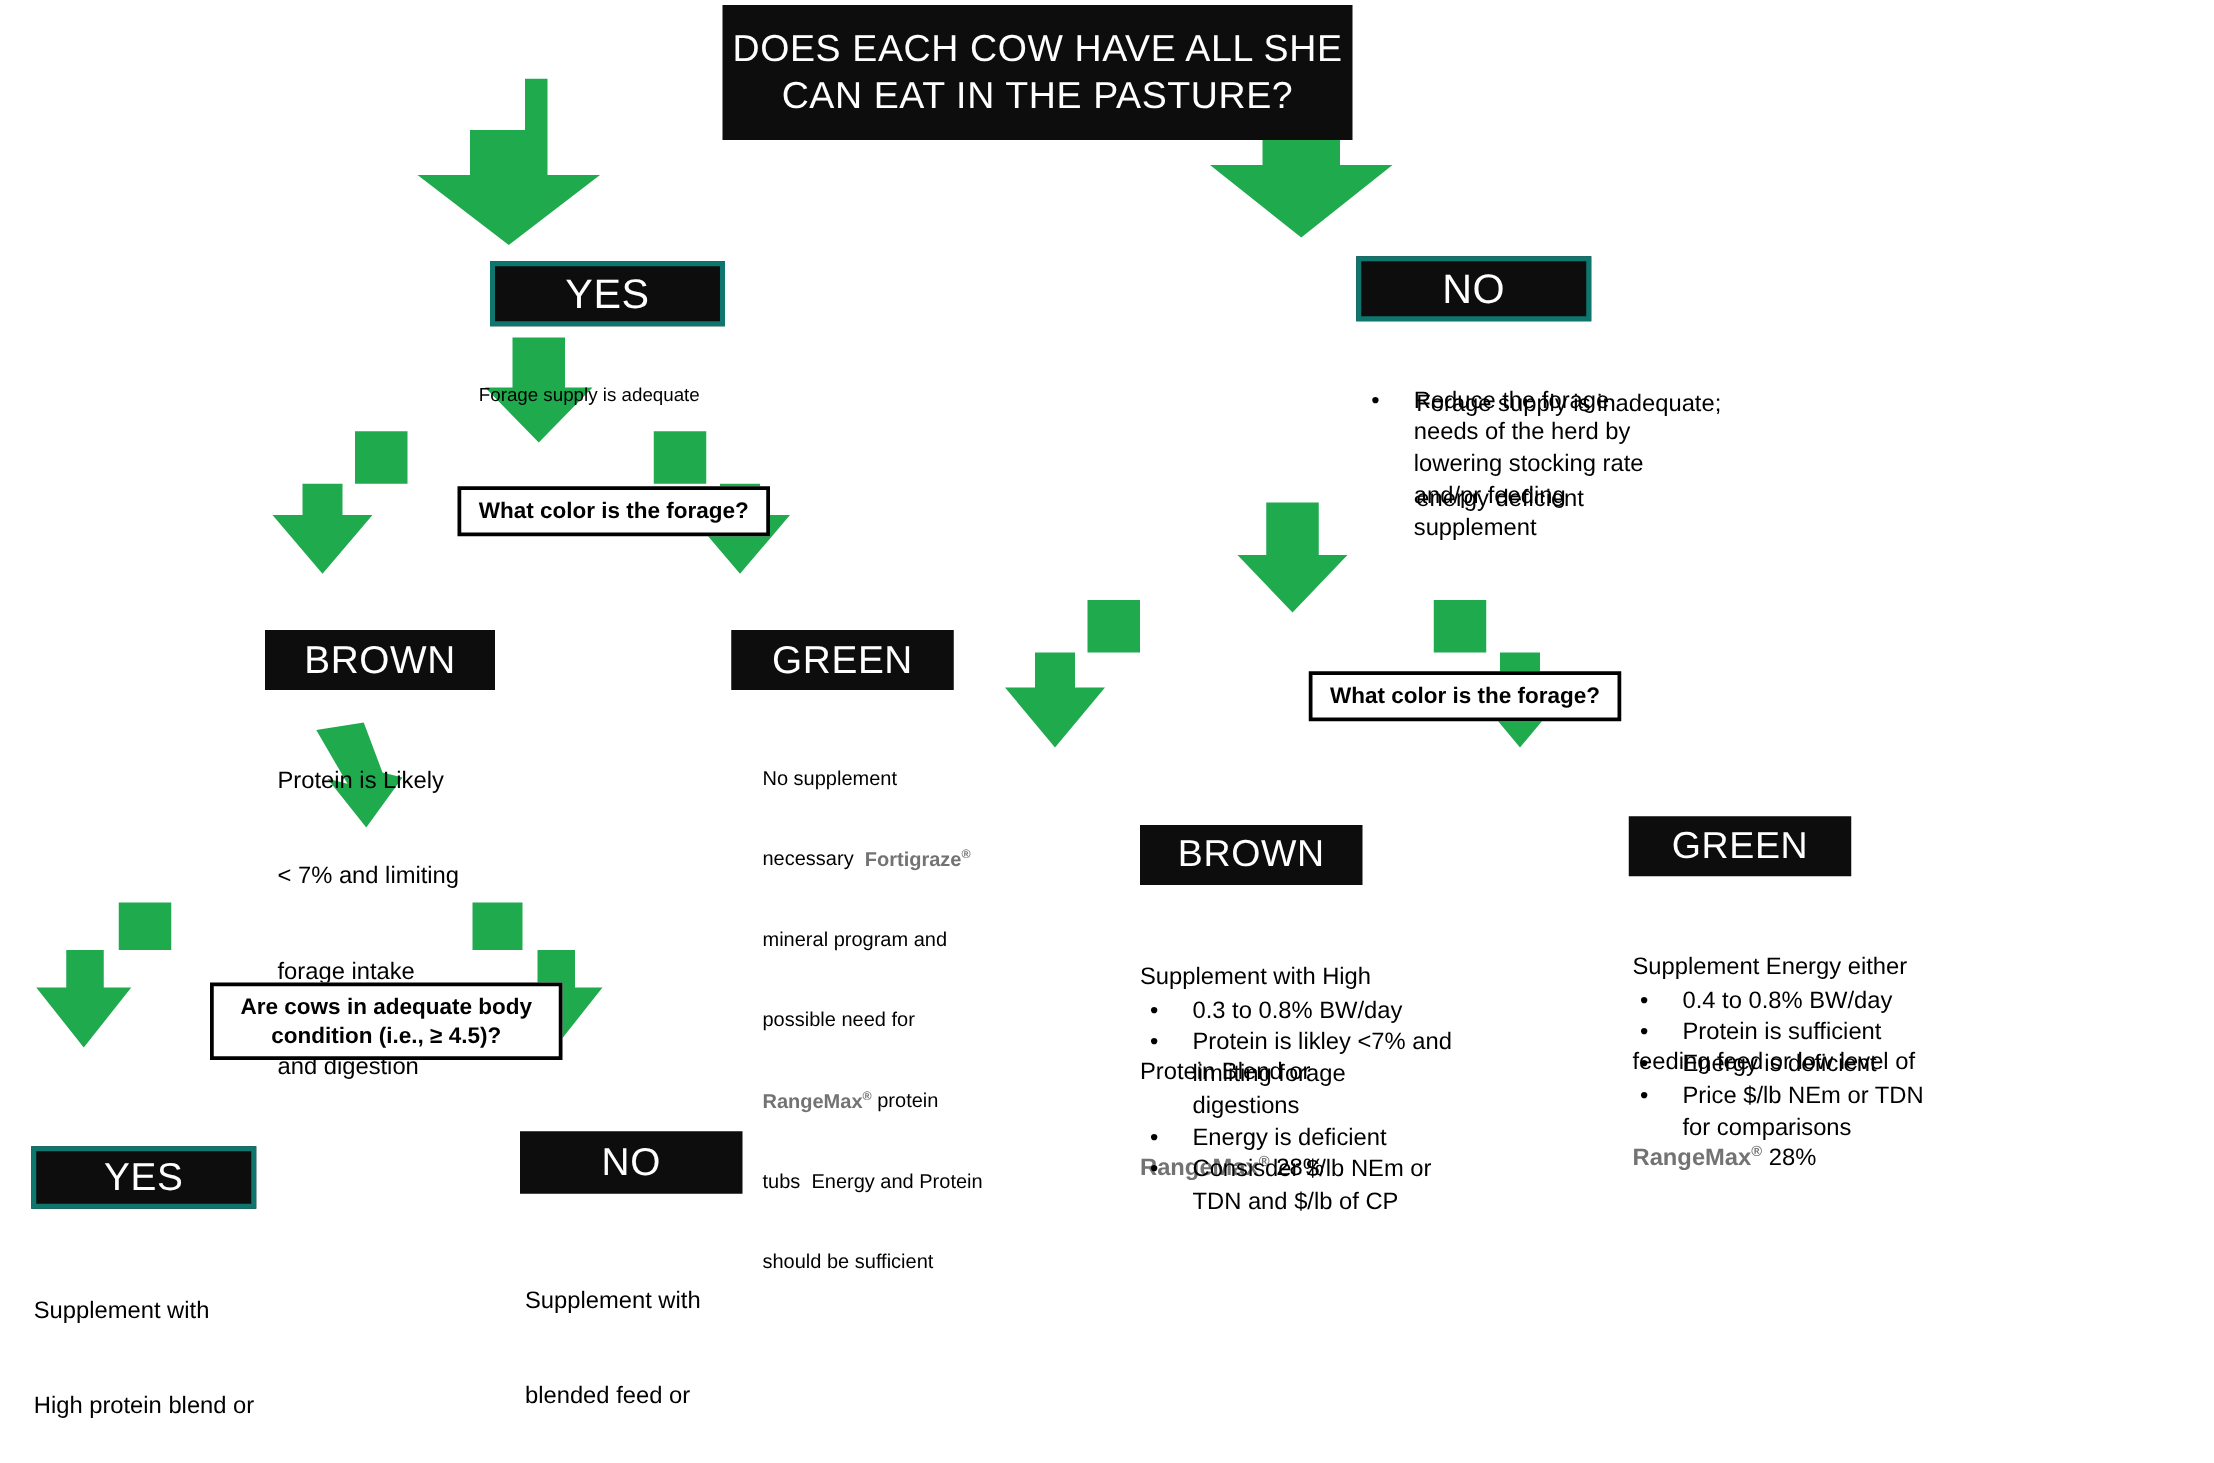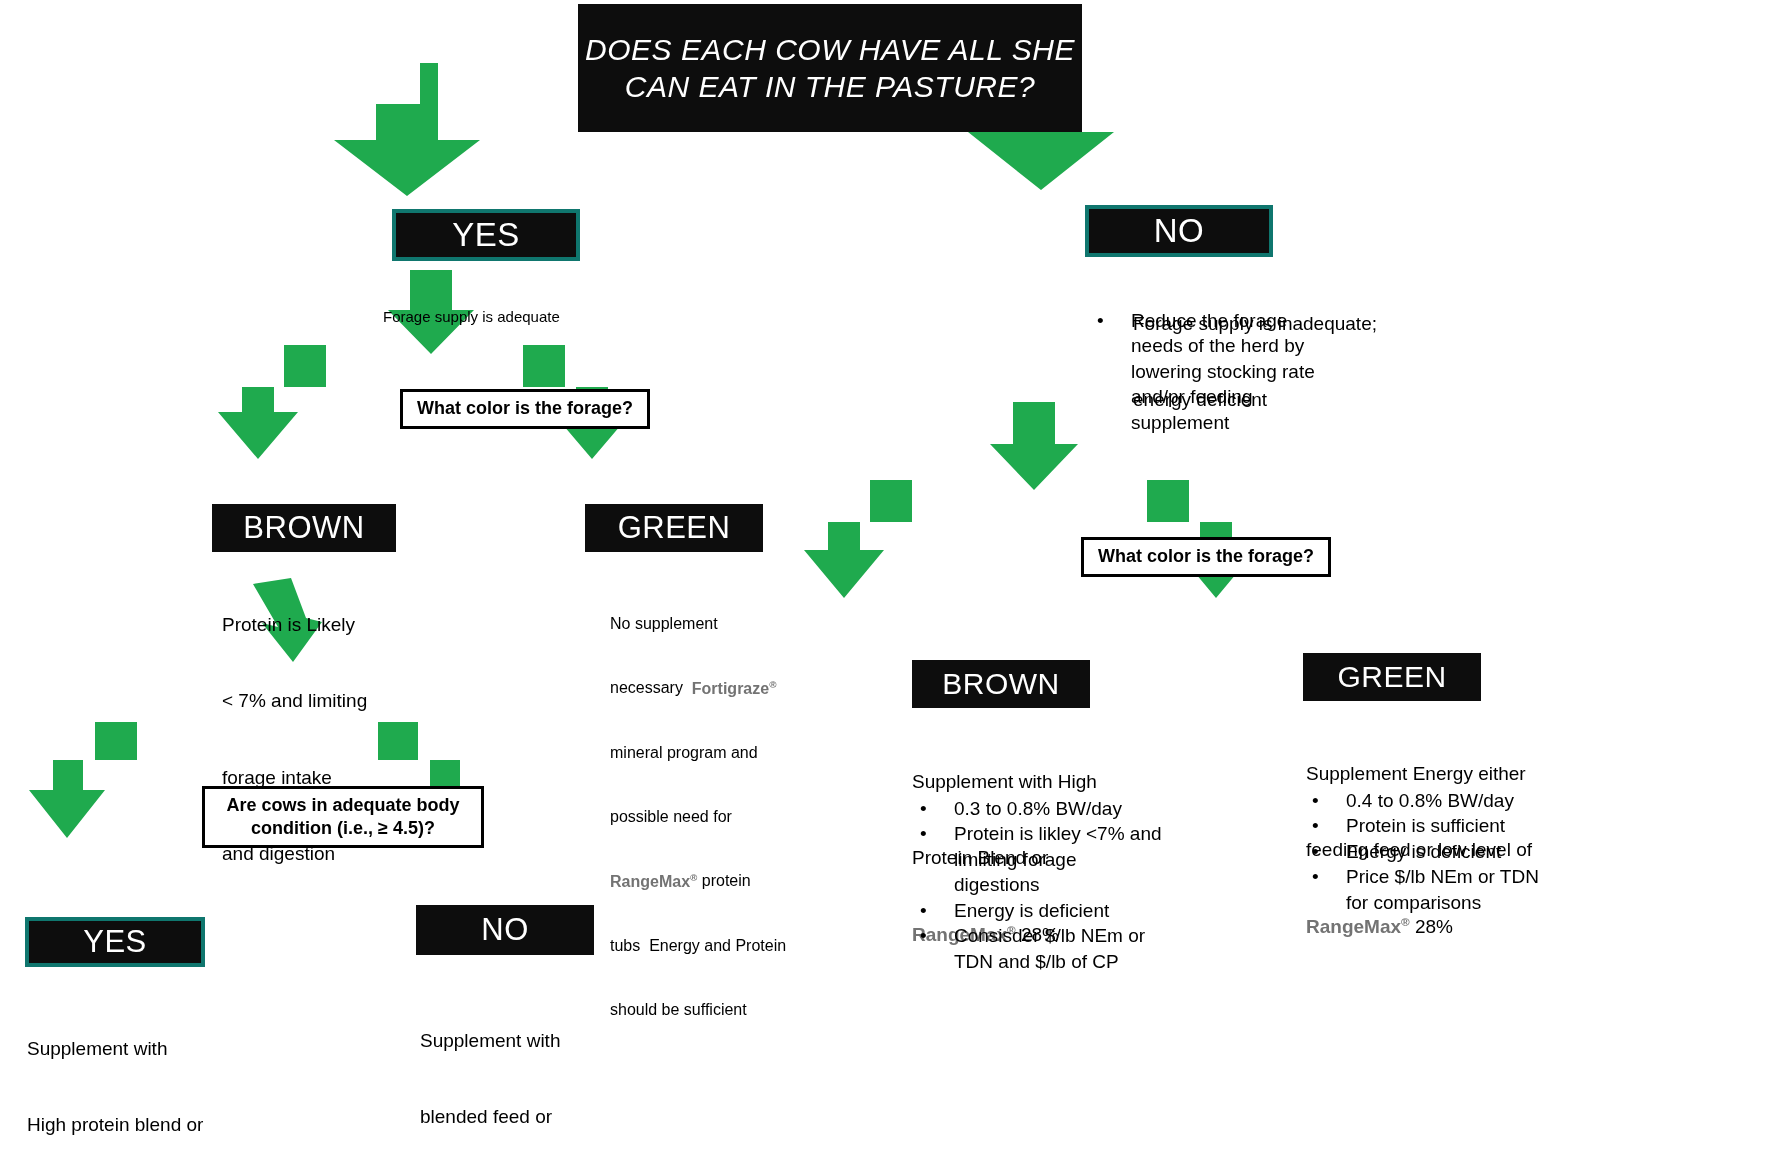--- a/index.html
+++ b/index.html
@@ -28,21 +28,20 @@
   
   .decision{
     position:absolute;
     background:#ffffff;
     border:3px solid #000000;
     display:flex; align-items:center; justify-content:center;
     text-align:center;
     font-weight:bold;
     line-height:1.3;
     padding:3px 8px;
-    margin-left:34px;
   }
 
   
   .para{
     position:absolute;
     line-height:1.34;
     white-space:pre-wrap;
   }
   .para .ln{ display:block; }
 
@@ -104,21 +103,21 @@
 
     <g fill="#1faa4e">
       <path d="M 900 482 L 900 524 L 858 524 L 858 552 L 834 552 L 874 600 L 914 552 L 890 552 L 890 524 L 942 524 L 942 482 Z" transform="translate(-30,-2)"></path>
     </g>
 
     <g fill="#1faa4e">
       <path d="M 1165 482 L 1165 524 L 1218 524 L 1218 552 L 1194 552 L 1234 600 L 1274 552 L 1250 552 L 1250 524 L 1207 524 L 1207 482 Z" transform="translate(-18,-2)"></path>
     </g>
   </svg>
 
-  <div class="blackbox" style="left:578px; top:4px; width:504px; height:128px; font-size:30px; flex-direction:column;font-style:italic;">
+  <div class="blackbox" style="left:578px; top:4px; width:504px; height:108px; font-size:30px; flex-direction:column;">
     <span>DOES EACH COW HAVE ALL SHE</span>
     <span>CAN EAT IN THE PASTURE?</span>
   </div>
 
   <div class="blackbox bordered" style="left:392px; top:209px; width:188px; height:52px; font-size:33px;">
     <span>YES</span>
   </div>
 
   <div class="para" style="left:383px; top:267px; width:300px; font-size:15px;">
     <span class="ln">Forage supply is adequate</span>

